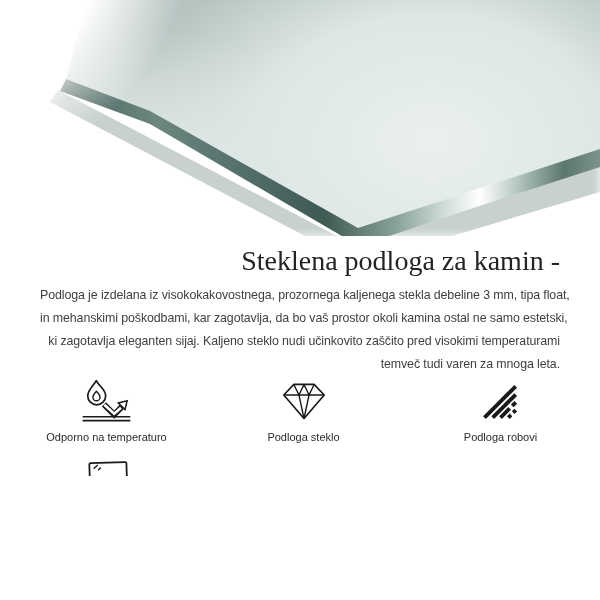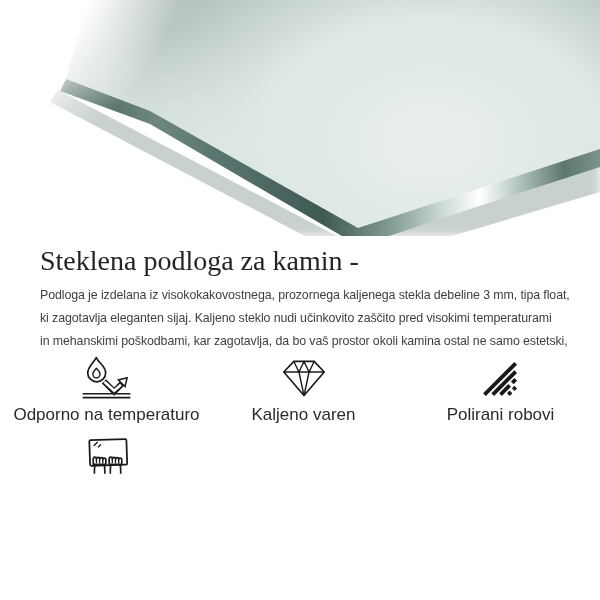--- a/index.html
+++ b/index.html
@@ -1,17 +1,17 @@
 <!DOCTYPE html>
 <html><head>
 <meta charset="utf-8">
 <style>
   html,body{margin:0;padding:0;background:#ffffff;}
   .page{position:relative;width:600px;height:476px;background:#ffffff;overflow:hidden;
-        font-family:"Liberation Sans",sans-serif;}
+        font-family:"Liberation Sans",sans-serif;text-align:right;}
 
   
   .hero{position:relative;width:600px;height:236px;background:#ffffff;overflow:hidden;}
   .glass-shadow{position:absolute;inset:0;
     clip-path:polygon(58px 90px,356px 246px,600px 166px,600px 192px,358px 264px,50px 102px);
     background:rgba(125,145,140,0.42);filter:blur(5px);}
   .glass-surface{position:absolute;inset:0;
     clip-path:polygon(86px 0,600px 0,600px 150px,470px 191px,358px 229px,150px 112px,66px 80px);
     background:
       radial-gradient(420px 300px at 72% 60%, #eaf0ee 0%, #dde7e5 42%, rgba(221,231,229,0) 72%),
@@ -32,21 +32,21 @@
   h1 span{display:block;}
   .intro{margin:6px 40px 0 40px;color:#3f3f3f;font-size:12.4px;line-height:23px;
          letter-spacing:-0.1px;}
   .intro-line{white-space:nowrap;}
 
   
   .features{margin:2px 0 0 8px;display:grid;grid-template-columns:197px 197px 197px;
             row-gap:15px;}
   .feature{display:flex;flex-direction:column;align-items:center;}
   .icon-wrap{height:46px;display:flex;align-items:center;justify-content:center;}
-  .feature-label{margin-top:6px;font-size:17px;line-height:15px;color:#2b2b2b;}
+  .feature-label{margin-top:6px;font-size:11px;line-height:15px;color:#2b2b2b;}
   svg{display:block;}
   .st{stroke:#1a1a1a;fill:none;}
 </style>
 </head>
 <body>
 
 <div class="page">
 
   <div class="hero">
     <div class="glass-shadow"></div>
@@ -54,22 +54,23 @@
     <div class="glass-edge"></div>
     <div class="hero-fade"></div>
   </div>
 
   <h1>
     <span>Steklena podloga za kamin -</span>
   </h1>
 
   <div class="intro">
     <div class="intro-line">Podloga je izdelana iz visokokakovostnega, prozornega kaljenega stekla debeline 3 mm, tipa float,</div>
+    <div class="intro-line">in mehanskimi poškodbami, kar zagotavlja, da bo vaš prostor okoli kamina ostal ne samo estetski,</div>
     <div class="intro-line">ki zagotavlja eleganten sijaj. Kaljeno steklo nudi učinkovito zaščito pred visokimi temperaturami</div>
-    <div class="intro-line">in mehanskimi poškodbami, kar zagotavlja, da bo vaš prostor okoli kamina ostal ne samo estetski,</div>
+    <div class="intro-line">temveč tudi varen za mnoga leta.</div>
   </div>
 
   <div class="features">
 
     <div class="feature">
       <div class="icon-wrap">
         <svg width="55" height="46" viewBox="0 0 64 54">
           <path class="st" stroke-width="2" d="M4,45.5 H60 M4,50 H60"></path>
           <path class="st" stroke-width="2" stroke-linejoin="round" d="M20,3 C17,9 10,13.5 10,21 a10.5,10.5 0 0 0 21,0 C31,13 23,9.5 20,3 Z"></path>
           <path class="st" stroke-width="1.6" stroke-linejoin="round" d="M16,22.5 a4.2,4.2 0 0 0 8.4,0 c0-2.8-1.8-4-4.2-7 c-2.4,3-4.2,4.2-4.2,7 Z"></path>
@@ -85,33 +86,33 @@
 
     <div class="feature">
       <div class="icon-wrap">
         <svg width="52" height="46" viewBox="0 0 56 50">
           <path class="st" stroke-width="1.8" stroke-linejoin="round" d="M17,7 L39,7 L50,18.5 L28,44 L6,18.5 Z"></path>
           <path class="st" stroke-width="1.5" d="M6,18.5 H50"></path>
           <path class="st" stroke-width="1.5" stroke-linejoin="round" d="M17,7 L22.5,18.5 L28,7 L33.5,18.5 L39,7"></path>
           <path class="st" stroke-width="1.5" d="M22.5,18.5 L28,44 M33.5,18.5 L28,44"></path>
         </svg>
       </div>
-      <div class="feature-label">Kaljeno varen</div>
+      <div class="feature-label">Podloga steklo</div>
     </div>
 
     <div class="feature">
       <div class="icon-wrap">
         <svg width="52" height="46" viewBox="0 0 56 50">
           <path d="M10,43 L44,9" stroke="#1a1a1a" stroke-width="4.2"></path>
           <path d="M19,43 L44,18" stroke="#1a1a1a" stroke-width="4.2"></path>
           <path d="M27.5,43 L44,26.5" stroke="#1a1a1a" stroke-width="4.2" stroke-dasharray="14 4 10"></path>
           <path d="M36,43 L44,35" stroke="#1a1a1a" stroke-width="4.2" stroke-dasharray="4 3.5 6"></path>
         </svg>
       </div>
-      <div class="feature-label">Polirani robovi</div>
+      <div class="feature-label">Podloga robovi</div>
     </div>
 
     <div class="feature">
       <div class="icon-wrap">
         <svg width="53" height="46" viewBox="0 0 60 52">
           <g transform="rotate(-2 30 18)">
             <rect x="11" y="3" width="42" height="29" rx="1.5" class="st" stroke-width="2"></rect>
           </g>
           <path class="st" stroke-width="1.6" d="M15.5,10 L20,5.5 M20.5,11.5 L23.5,8.5"></path>
           <g transform="translate(15,14)">

